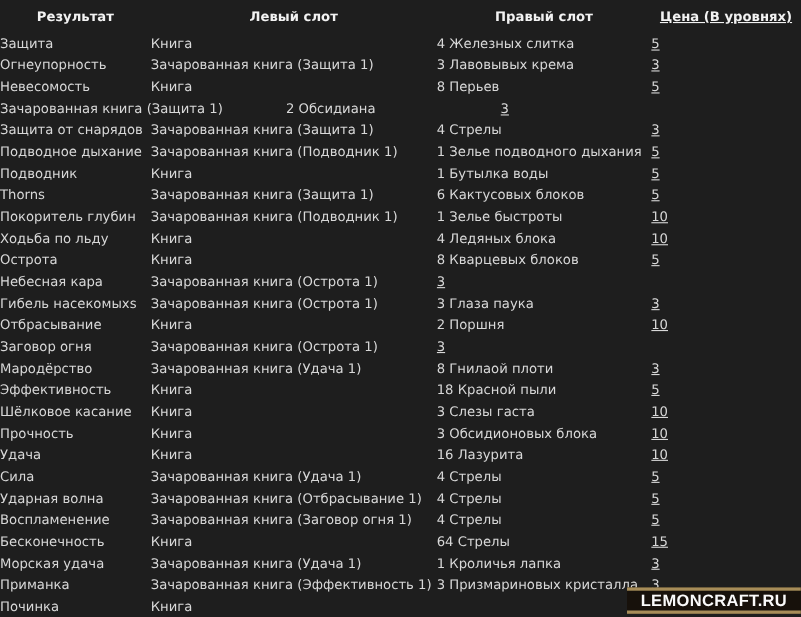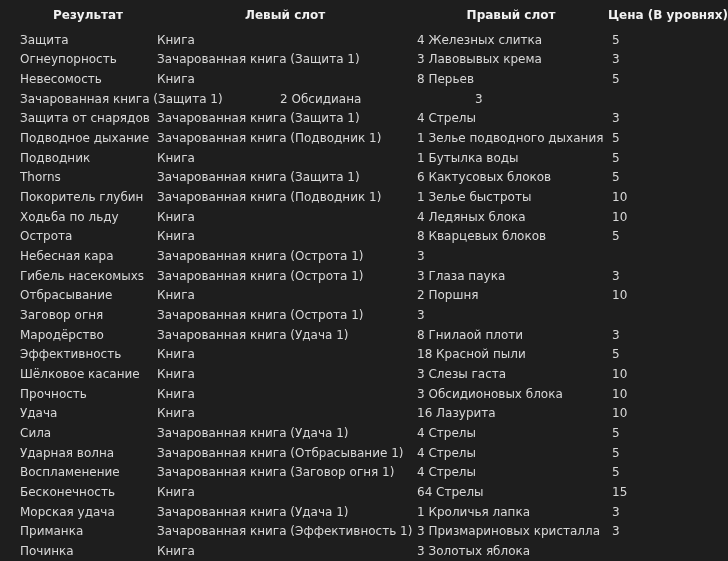--- a/index.html
+++ b/index.html
@@ -5,37 +5,37 @@
   html, body { margin: 0; padding: 0; }
   body {
     width: 728px; height: 561px;
     background: #1e1e1e;
     overflow: hidden;
     font-family: "DejaVu Sans", "Liberation Sans", sans-serif;
   }
   .page { position: relative; width: 728px; height: 561px; background: #1e1e1e; }
   .table {
     position: absolute; inset: 0;
-    padding-left: 20px;
+    padding-left: 0;
     box-sizing: border-box;
   }
   .hrow { display: flex; height: 30px; align-items: center; }
   .hcell {
     font-size: 12px; font-weight: bold; color: #f2f2f2;
     text-align: center; white-space: nowrap;
   }
   .row { display: flex; height: 19.66px; align-items: center; }
   .cell {
     font-size: 12px; color: #d8d8d8;
     white-space: nowrap; overflow: hidden;
   }
   .c1 { width: 137px; }
   .c2 { width: 260px; }
   .c3 { width: 195px; }
-  .c4 { flex: 1; }
+  .c4 { flex: 1; text-decoration: underline; }
   .watermark {
     position: absolute; right: 0; bottom: 3px;
     width: 158px; height: 18px;
     background: #17110b;
     border-top: 3px solid #a78d59;
     border-bottom: 3px solid #a78d59;
     display: flex; align-items: center; justify-content: center;
     color: #fafafa;
     font-family: "Liberation Sans", sans-serif;
     font-size: 15px; font-weight: bold; letter-spacing: 0.3px;
@@ -229,20 +229,20 @@
     <div class="row">
       <div class="cell c1">Приманка</div>
       <div class="cell c2">Зачарованная книга (Эффективность 1)</div>
       <div class="cell c3">3 Призмариновых кристалла</div>
       <div class="cell c4">3</div>
     </div>
 
     <div class="row">
       <div class="cell c1">Починка</div>
       <div class="cell c2">Книга</div>
-      <div class="cell c3">3 Золотых яблока</div>
       <div class="cell c4"></div>
     </div>
   </div>
   </div>
 
+  <div class="watermark">LEMONCRAFT.RU</div>
 
 </div>
 
 </body></html>

